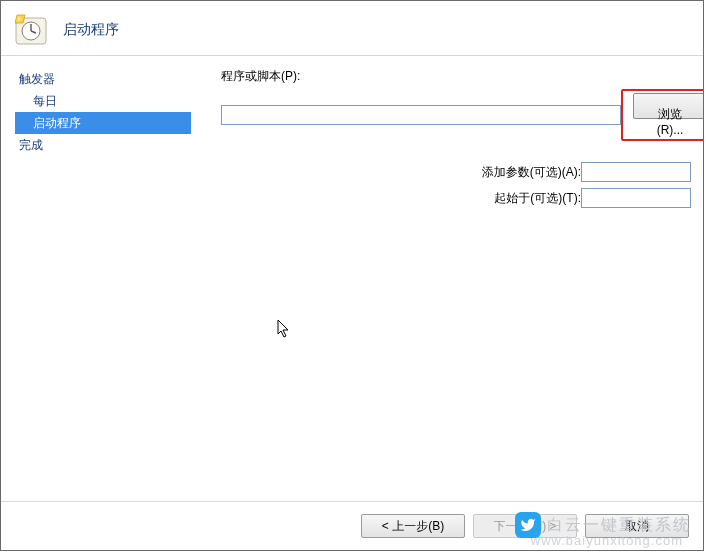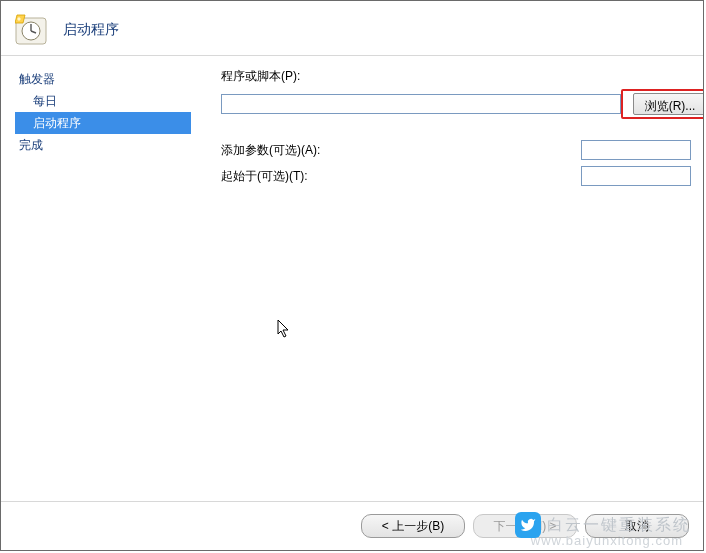--- a/index.html
+++ b/index.html
@@ -101,20 +101,21 @@
     position: relative;
     padding-left: 30px;
   }
   .row {
     display: flex;
     align-items: center;
     margin-bottom: 6px;
   }
   .label {
     color: #000;
+    text-align: right;
   }
   .field-long {
     width: 400px;
     height: 20px;
     border: 1px solid #7a9ac0;
     padding: 0 4px;
     font-size: 12px;
     box-sizing: border-box;
   }
   .field-short {
@@ -127,21 +128,21 @@
   }
   .browse-btn {
     width: 74px;
     height: 22px;
     margin-left: 8px;
     background: linear-gradient(to bottom, #f6f6f6, #e3e3e3);
     border: 1px solid #8a8a8a;
     border-radius: 2px;
     font-size: 12px;
     cursor: pointer;
-    padding: 4px;
+    padding: 12px;
   }
   .browse-highlight {
     border: 2px solid #d22;
     padding: 2px;
     display: inline-block;
     border-radius: 2px;
   }
   .rowgrid {
     display: grid;
     grid-template-columns: 360px auto;
@@ -166,21 +167,21 @@
     justify-content: flex-end;
     align-items: center;
     padding-right: 14px;
     gap: 8px;
   }
   .ftr-btn {
     width: 104px;
     height: 24px;
     background: linear-gradient(to bottom, #f6f6f6, #e3e3e3);
     border: 1px solid #9a9a9a;
-    border-radius: 10px;
+    border-radius: 2px;
     font-size: 12px;
     cursor: pointer;
   }
   .ftr-btn.disabled {
     color: #9a9a9a;
     background: #ededed;
     border-color: #c8c8c8;
     cursor: default;
   }
 

